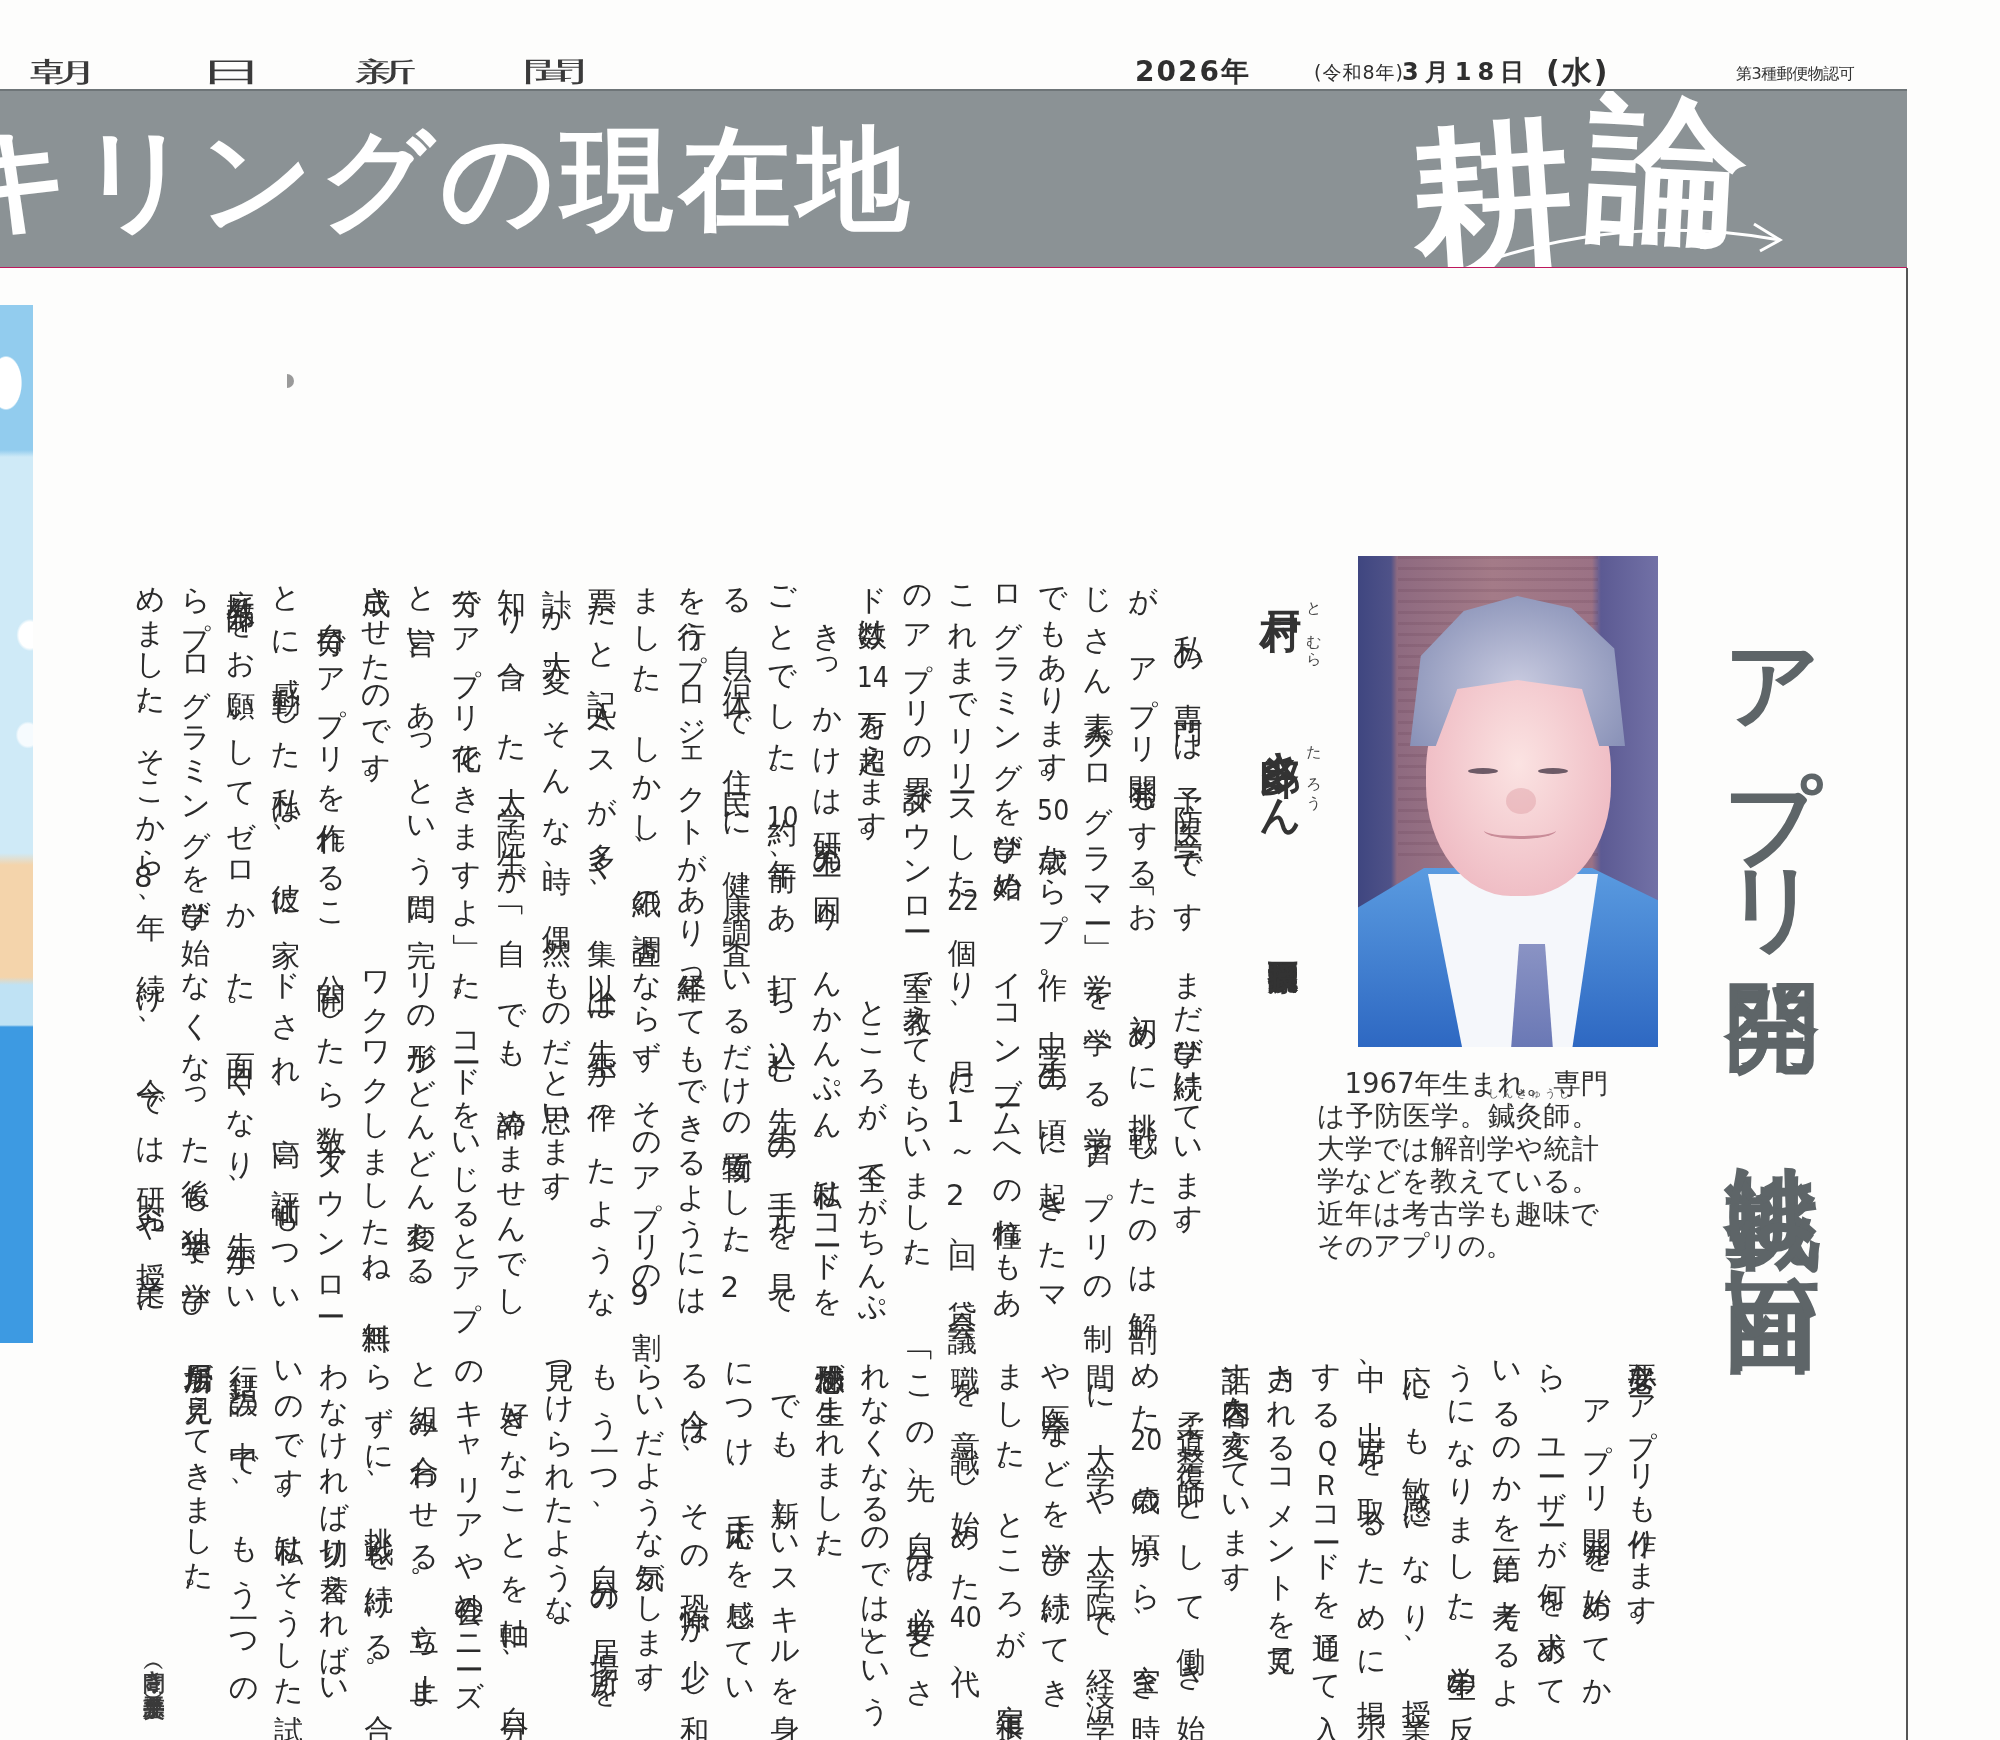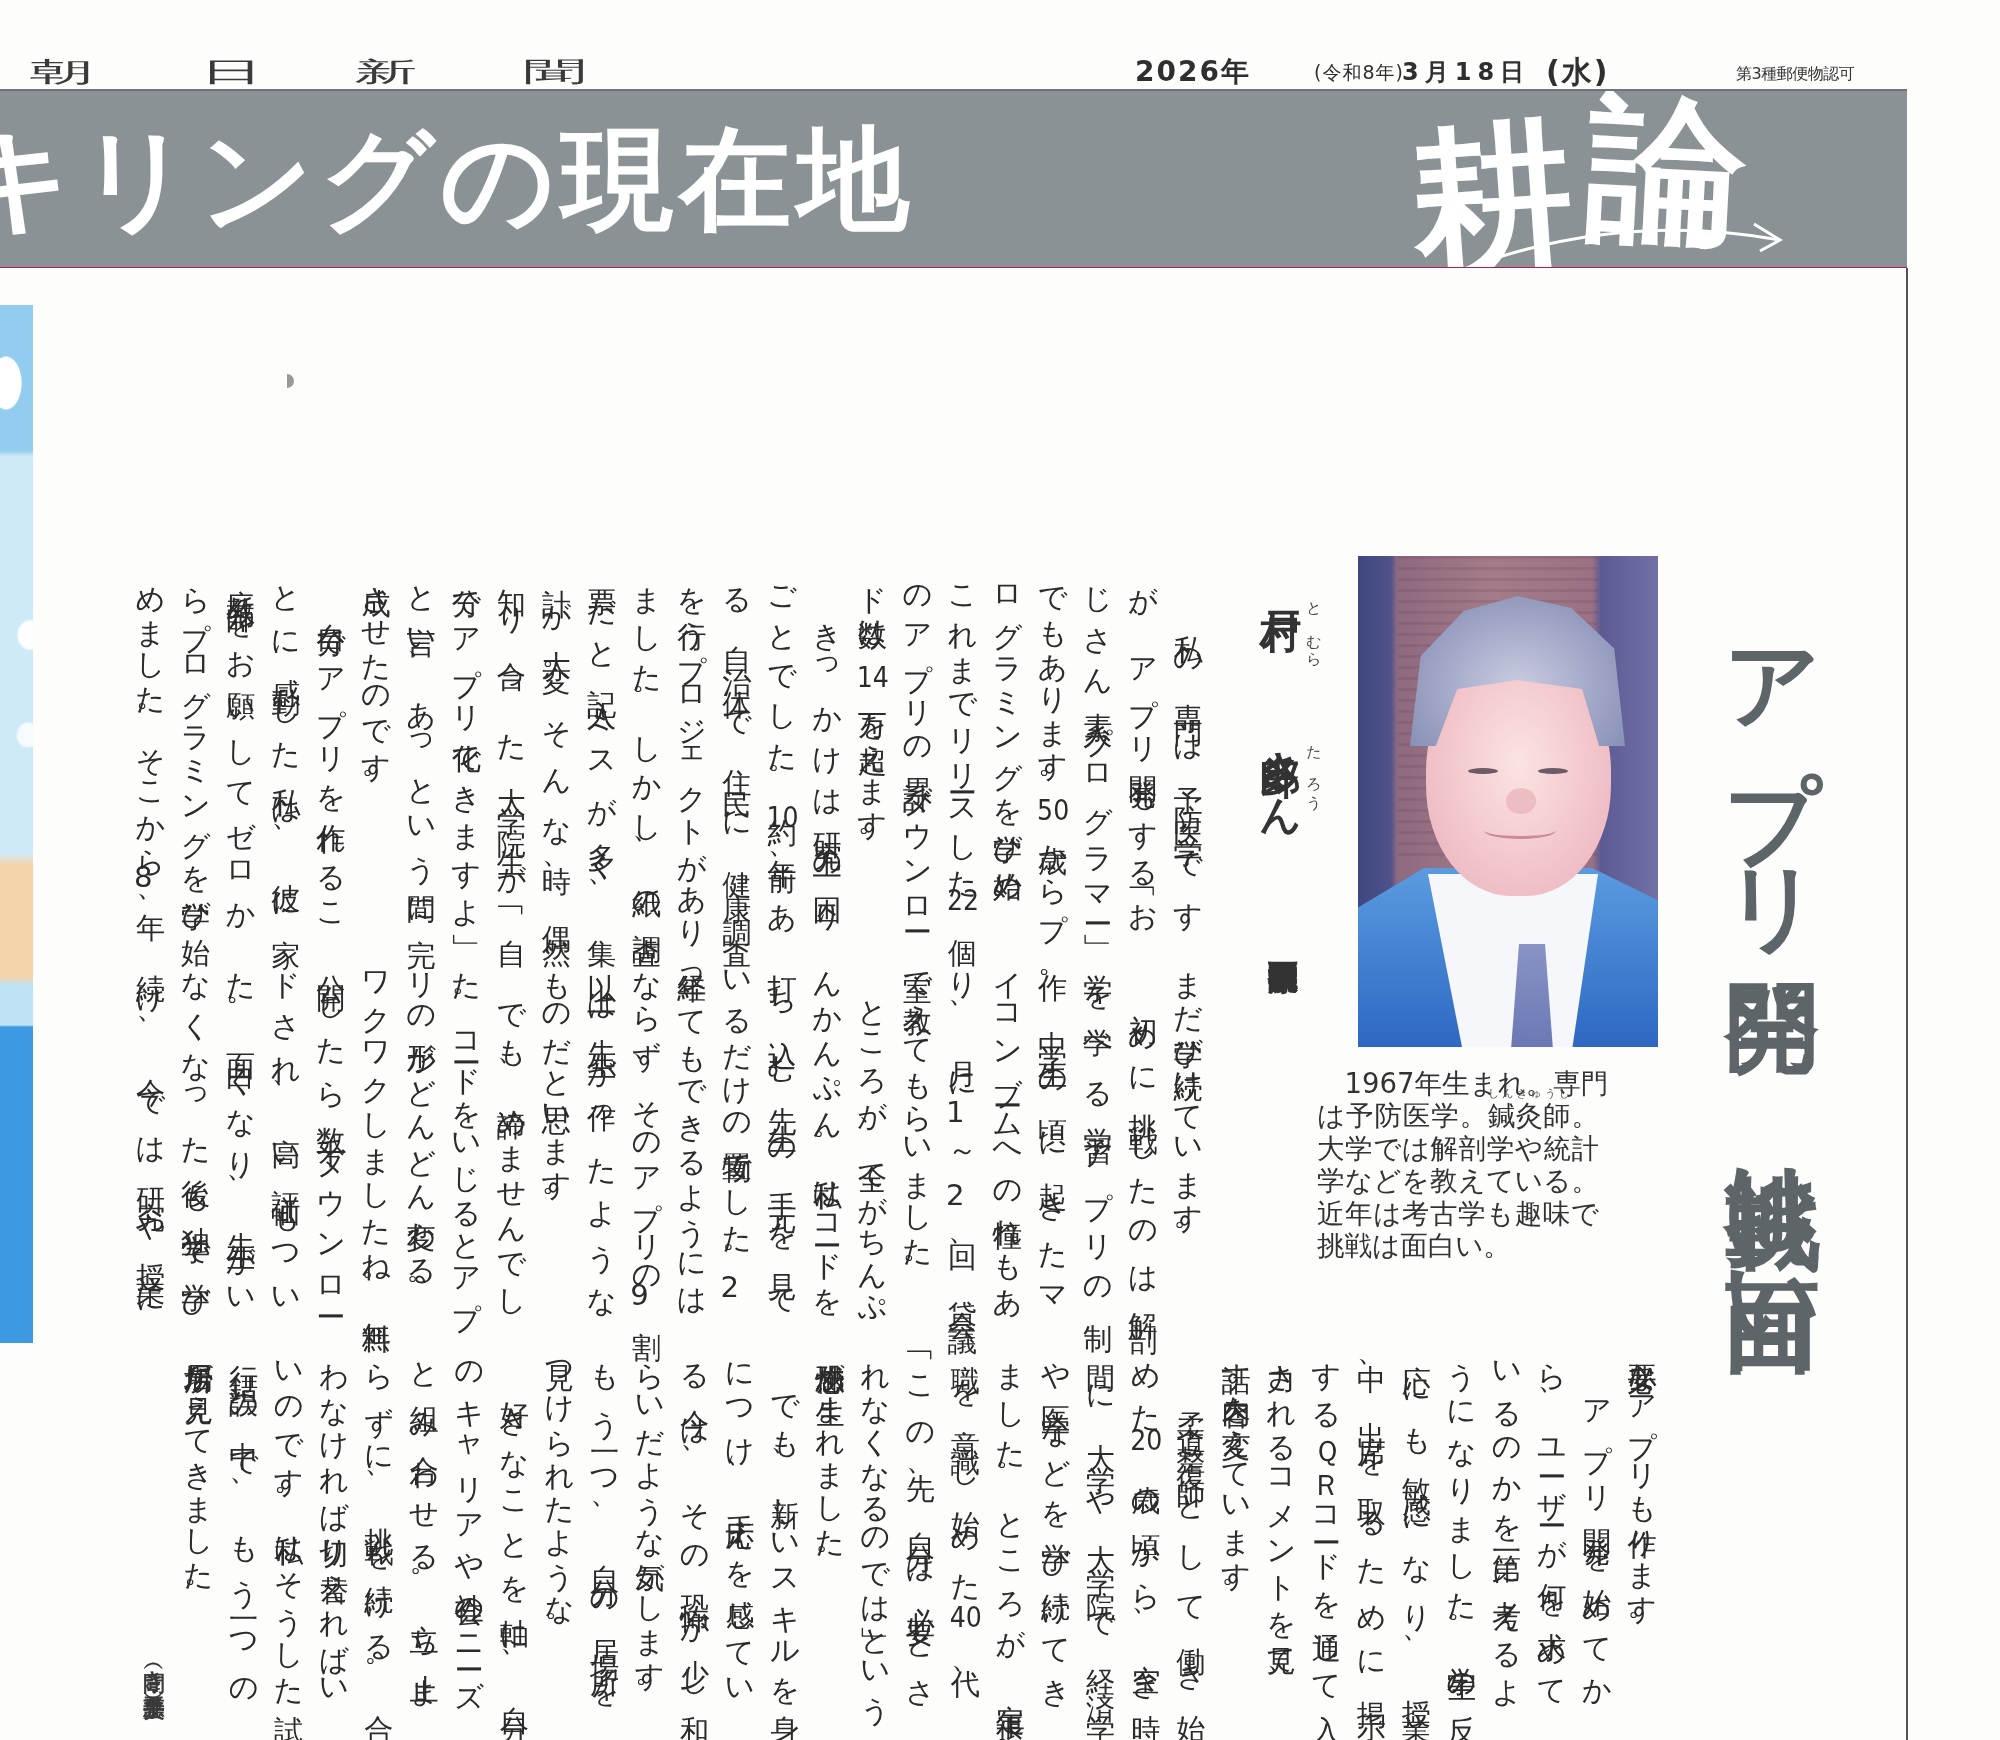--- a/index.html
+++ b/index.html
@@ -184,21 +184,21 @@
   <div class="ph-nose"></div>
   <div class="ph-mouth"></div>
 </div>
 
 <div class="caption">
   <div class="cl">　1967年生まれ。専門</div>
   <div class="cl"><span>は予防医学。</span><span class="ruby-wrap"><span>鍼灸師</span><span class="ruby-rt">しんきゅうし</span></span><span>。</span></div>
   <div class="cl">大学では解剖学や統計</div>
   <div class="cl">学などを教えている。</div>
   <div class="cl">近年は考古学も趣味で</div>
-  <div class="cl last">挑戦は面白い。</div>
+  <div class="cl last">そのアプリの。</div>
 </div>
 
 <div class="tier tier-a">
   <div class="col">　私の専門は予防医学です</div>
   <div class="col">が、アプリ開発もする「お</div>
   <div class="col">じさん素人プログラマー」</div>
   <div class="col">でもあります。<span class="tcy">50</span>歳からプ</div>
   <div class="col">ログラミングを学び始め、</div>
   <div class="col">これまでリリースした<span class="tcy">22</span>個</div>
   <div class="col">のアプリの累計ダウンロー</div>

